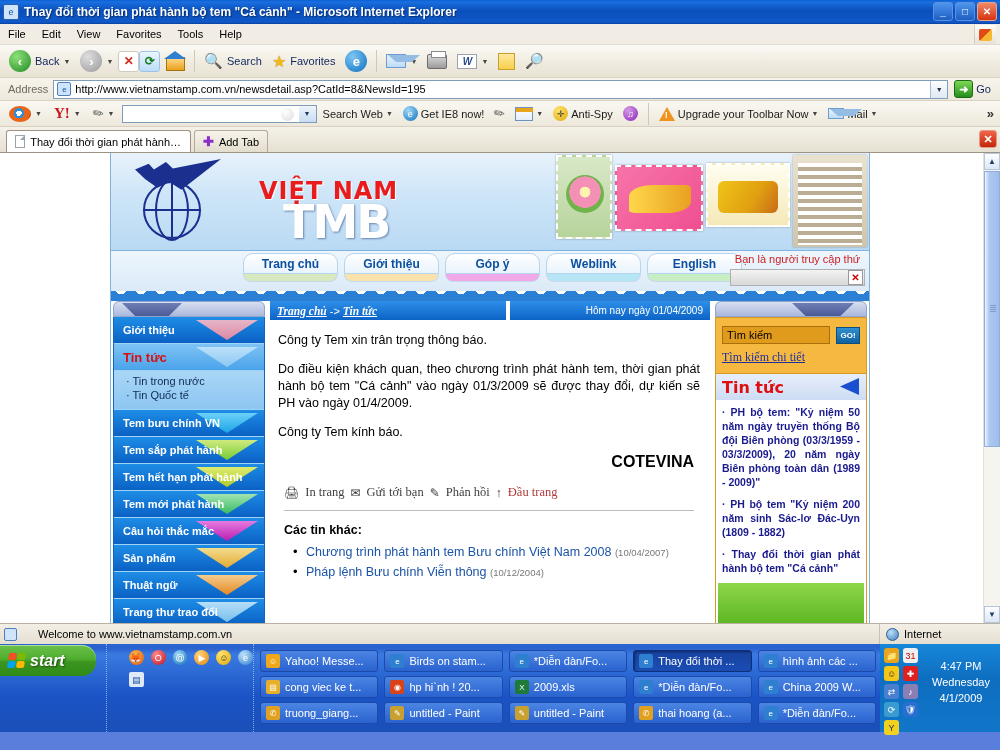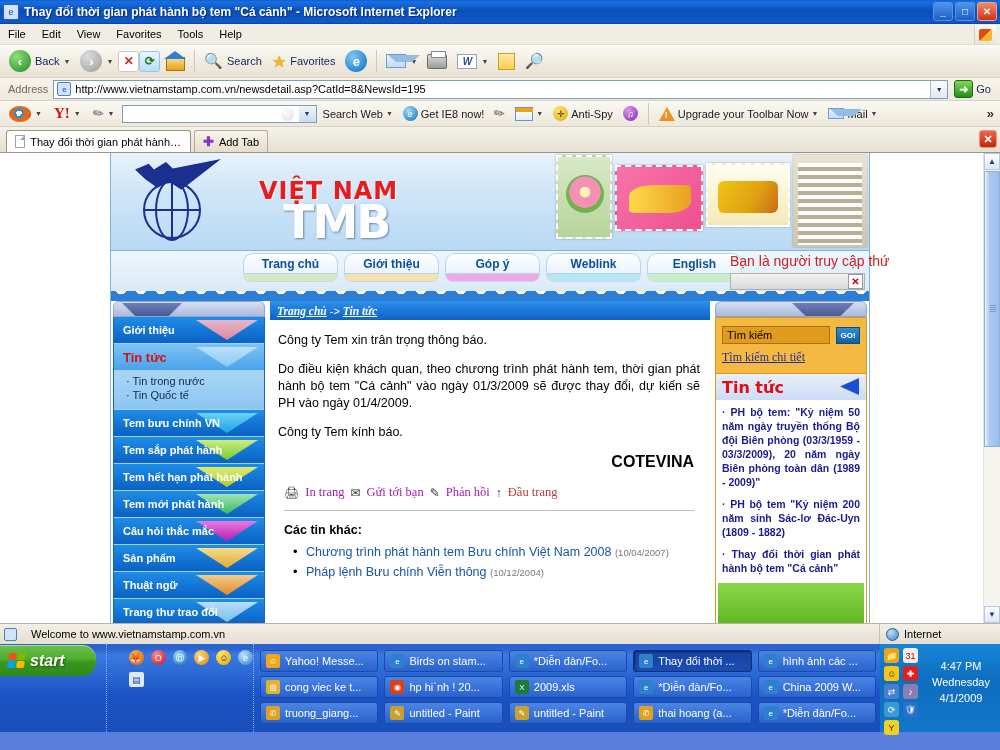--- a/index.html
+++ b/index.html
@@ -144,21 +144,21 @@
     background:repeating-linear-gradient(to bottom,#fff 0 4px,#b9ae94 4px 8px);}
   
   .navrow{height:40px;display:flex;align-items:flex-start;position:relative;
      background:linear-gradient(to bottom,#eef6fd,#dbeaf8);border-left:1px solid #7fb4e0;border-right:1px solid #7fb4e0;}
   .navitems{display:flex;gap:6px;padding-left:132px;padding-top:2px;}
   .navitem{width:95px;text-align:center;}
   .navitem .nlbl{font-size:12px;font-weight:bold;color:#0b4fa0;padding:3px 0 2px;display:block;
      background:linear-gradient(to bottom,#ffffff,#e9f3fc);border:1px solid #b5d4ee;border-radius:10px 10px 0 0;}
   .navitem .nbar{height:8px;border-radius:0 0 8px 8px;border:1px solid #c5d9ea;border-top:none;}
   .visitor{position:absolute;right:4px;top:2px;width:135px;text-align:center;}
-  .visitor .vtxt{font-size:14px;color:#cc2020;white-space:nowrap;}
+  .visitor .vtxt{font-size:11px;color:#cc2020;white-space:nowrap;}
   .visitor .vbox{margin-top:4px;height:17px;background:linear-gradient(to bottom,#f3f3f3,#d8d8d8);border:1px solid #b0b0b0;position:relative;}
   .visitor .vx{position:absolute;right:1px;top:0;width:15px;height:15px;background:#fff;border:1px solid #999;color:#c00;font-weight:bold;font-size:10px;display:flex;align-items:center;justify-content:center;}
   .wave{height:10px;background:
     radial-gradient(circle at 10px -4px,#ffffff 7px,transparent 7px) repeat-x;
     background-size:20px 14px;background-color:#2b7fd4;border-left:1px solid #7fb4e0;border-right:1px solid #7fb4e0;}
   
   .cols{display:flex;gap:5px;background:#fff;border-left:1px solid #7fb4e0;border-right:1px solid #7fb4e0;padding:0 2px 2px;}
   .lcol{width:152px;}
   .lcap{height:16px;background:linear-gradient(to bottom,#d8dff0,#aab8dd);border:1px solid #8fa4cf;border-radius:6px 6px 0 0;position:relative;overflow:hidden;}
   .lcap:after{content:"";position:absolute;left:8px;top:1px;width:60px;height:13px;background:linear-gradient(to bottom,#6f7fb5,#4a5a96);
@@ -177,21 +177,21 @@
   .mcol{flex:1;min-width:0;}
   .crumbrow{display:flex;gap:4px;height:19px;}
   .crumb{flex:1;background:linear-gradient(to bottom,#2e8fe8,#0c63c6);display:flex;align-items:center;padding-left:7px;}
   .crumb a{color:#fff;font-size:11.5px;font-weight:bold;font-style:italic;text-decoration:underline;font-family:"Liberation Serif",serif;}
   .crumb .arr{color:#fff;font-size:11px;margin:0 3px;}
   .todays{width:200px;background:linear-gradient(to bottom,#2e8fe8,#0c63c6);display:flex;align-items:center;justify-content:flex-end;padding-right:7px;color:#fff;font-size:10px;}
   .article{padding:12px 10px 0 8px;}
   .article p{font-size:12.5px;color:#000;text-align:justify;line-height:17px;margin-bottom:12px;font-family:"Liberation Sans",sans-serif;}
   .sig{text-align:right;font-size:16px;font-weight:bold;color:#000;padding-right:6px;margin-top:4px;}
   .actions{display:flex;align-items:center;gap:6px;padding:14px 0 8px 6px;}
-  .actions a{font-size:12.5px;color:#a21caf;font-family:"Liberation Serif",serif;text-decoration:none;}
+  .actions a{font-size:12.5px;color:#404040;font-family:"Liberation Serif",serif;text-decoration:none;}
   .actions a.red{color:#b03b3b;}
   .ai{font-size:12px;color:#333;}
   .hr{height:1px;background:#bdbdbd;margin:2px 6px 12px 6px;}
   .othh{font-size:12.5px;font-weight:bold;color:#000;padding-left:6px;margin-bottom:8px;}
   .othlist{list-style:none;padding-left:28px;}
   .othlist li{margin-bottom:6px;position:relative;font-size:12.5px;}
   .othlist li:before{content:"\2022";position:absolute;left:-13px;top:-1px;color:#000;font-size:13px;}
   .othlist a{color:#1a53a8;text-decoration:none;}
   .dt{color:#777;font-size:9.5px;}
   
@@ -214,21 +214,21 @@
   .greenblock{height:44px;margin:2px 2px 3px;background:linear-gradient(to bottom,#8dd64a,#5ab520);}
   
   .vsb{position:absolute;right:0;top:0;width:17px;bottom:0;background:#f5f4ef;border-left:1px solid #e3e1d8;}
   .sbbtn{height:17px;background:linear-gradient(to bottom,#fefeff,#dce7f6);border:1px solid #b6c6dd;display:flex;align-items:center;justify-content:center;font-size:8px;color:#20406b;}
   .sbthumb{position:absolute;left:0;right:0;top:18px;height:276px;background:linear-gradient(to right,#eef4fd,#aec9ef 30%,#9dbdea);border:1px solid #8fb0dd;}
   .sbthumb:after{content:"";position:absolute;left:5px;top:50%;margin-top:-4px;width:6px;height:8px;
     background:repeating-linear-gradient(to bottom,#7f9dc8 0 1px,transparent 1px 2px);}
   .sbbtn.bot{position:absolute;bottom:0;left:0;right:0;}
   
   .statusbar{height:21px;background:linear-gradient(to bottom,#f3efe6,#e5dfd1);display:flex;align-items:center;border-top:1px solid #b9b1a1;font-size:11px;}
-  .stleft{flex:1;display:flex;align-items:center;gap:14px;padding-left:4px;border-right:1px solid #c9c2b2;height:100%;}
+  .stleft{flex:1;display:flex;align-items:center;gap:21px;padding-left:4px;border-right:1px solid #c9c2b2;height:100%;}
   .stleft .ico{width:13px;height:13px;background:#cfe4fb;border:1px solid #4a7fc0;border-radius:2px;}
   .stright{width:120px;display:flex;align-items:center;gap:5px;padding-left:6px;}
   .stright .globe2{width:13px;height:13px;border-radius:50%;background:radial-gradient(circle at 35% 30%,#bfe0f8,#3d7fc0);border:1px solid #2a5f94;}
   
   .taskbar{height:88px;background:linear-gradient(to bottom,#2a62cf 0%,#2a62cf 5%,#3a7ae0 12%,#1a53c5 60%,#1b4fb8 100%);display:flex;position:relative;}
   .startbtn{width:96px;height:31px;margin-top:1px;
     background:linear-gradient(to bottom,#6cc04b 0%,#4fae2e 45%,#3c9520 55%,#2f8a18 100%);
     border-radius:0 14px 14px 0;display:flex;align-items:center;gap:5px;padding-left:8px;
     box-shadow:inset 0 1px 0 rgba(255,255,255,.45);}
   .flag4{width:17px;height:15px;display:grid;grid-template-columns:1fr 1fr;grid-template-rows:1fr 1fr;gap:1px;transform:skewX(-8deg);}
@@ -504,20 +504,21 @@
           </div>
         </div>
 
         <div class="mcol">
           <div class="crumbrow">
             <div class="crumb">
               <a>Trang chủ</a>
               <span class="arr">-&gt;</span>
               <a>Tin tức</a>
             </div>
+            <div class="todays">Hôm nay ngày 01/04/2009</div>
           </div>
 
           <div class="article">
             <p>Công ty Tem xin trân trọng thông báo.</p>
             <p>Do điều kiện khách quan, theo chương trình phát hành tem, thời gian phát hành bộ tem "Cá cảnh" vào ngày 01/3/2009 sẽ được thay đổi, dự kiến sẽ PH vào ngày 01/4/2009.</p>
             <p>Công ty Tem kính báo.</p>
             <div class="sig">COTEVINA</div>
 
             <div class="actions">
               <span class="ai">🖨</span>

